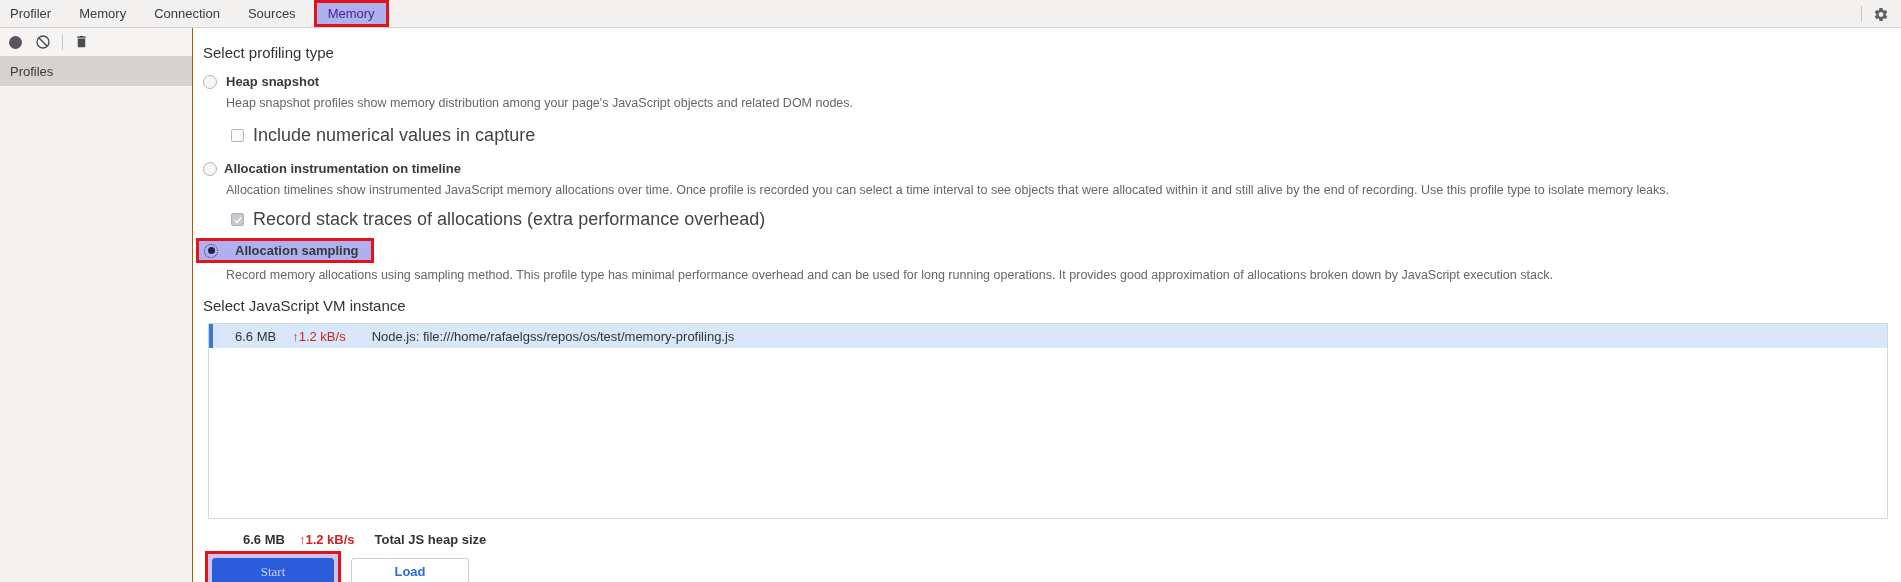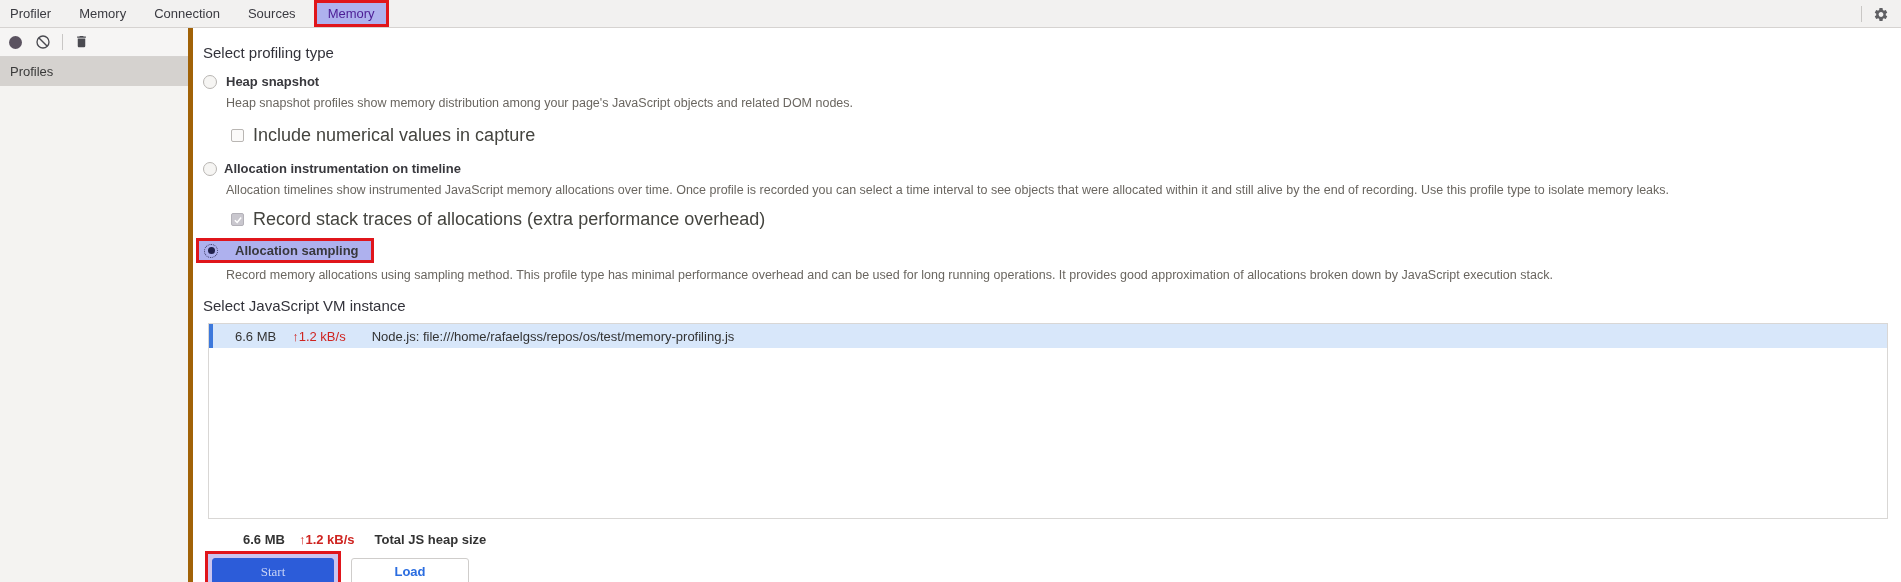--- a/index.html
+++ b/index.html
@@ -14,21 +14,21 @@
   .tab:first-child { padding-left:10px; }
   .tab-annotated { background:var(--annotation-lavender,#aeb1ee);
                    border:3px solid var(--annotation-red,#e0151b);
                    padding:0 11px; margin-left:4px; color:#4c1d95; }
   .tab-right { position:absolute; right:0; top:0; height:27px; display:flex;
                align-items:center; gap:11px; padding-right:12px; }
   .vdiv { width:1px; height:16px; background:#c9c7c5; }
 
   
   .main { display:flex; height:554px; }
-  .left { width:193px; background:#f4f3f1; border-right:5px solid #a16207;
+  .left { width:193px; background:#f4f3f1; border-right:1px solid #a16207;
           flex:none; }
   .left-toolbar { height:29px; background:#f6f5f4; border-bottom:1px solid #d6d3d1;
                   display:flex; align-items:center; gap:13px; padding-left:9px; }
   .rec { width:13px; height:13px; border-radius:50%; background:#5b5360; }
   .iconbox { width:16px; height:16px; display:flex; }
   .vdiv2 { width:1px; height:16px; background:#c9c7c5; margin:0 -2px; }
   .profiles-header { height:29px; background:#d5d2cf; display:flex;
                      align-items:center; padding-left:10px; font-size:13px;
                      color:#3a3a3a; }
 

